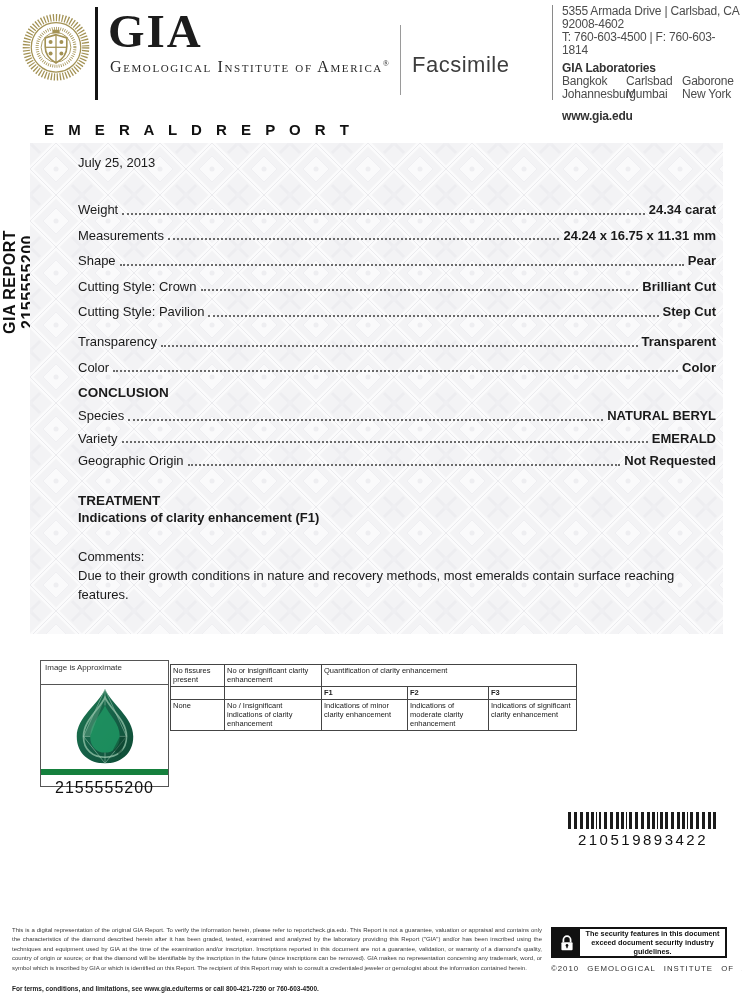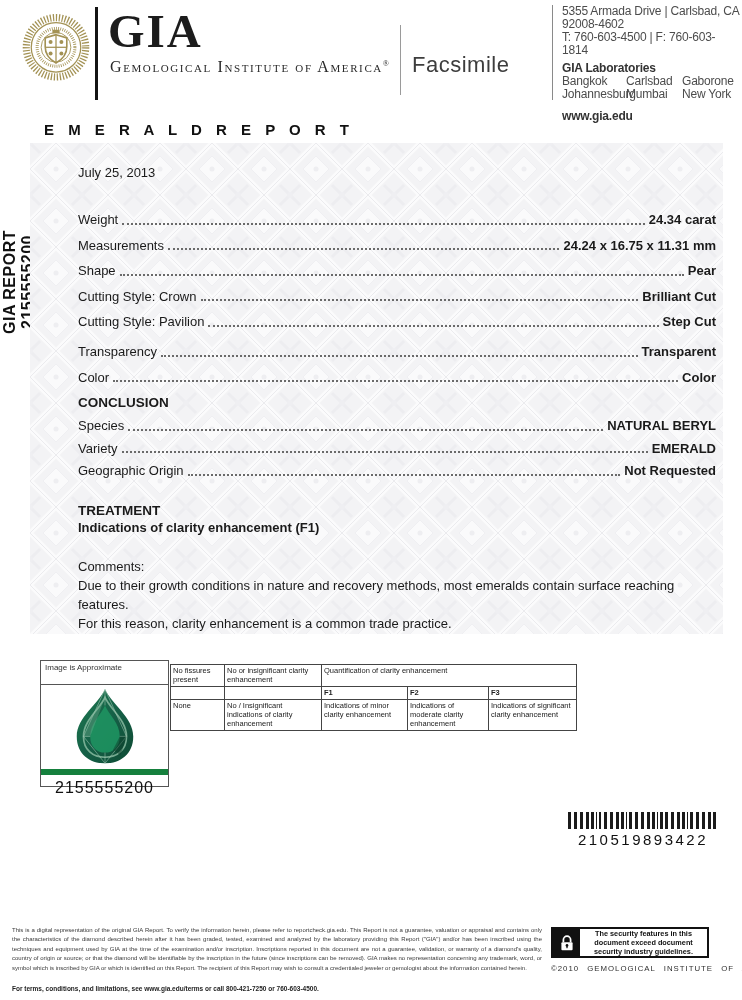--- a/index.html
+++ b/index.html
@@ -50,21 +50,21 @@
     text-align:center;
   }
 
   
   .panel {
     position:absolute; left:30px; top:143px; width:693px; height:491px;
     background:#f3f3f5;
   }
   .panel-pattern { position:absolute; left:0; top:0; }
   .panel-content { position:relative; padding:12px 7px 0 48px; font-size:13px; }
-  .date-line { margin-top:10px; }
+  .date-line { }
   .spec-rows { margin-top:32px; }
   .row { display:flex; line-height:16px; margin-bottom:9.5px; }
   .row .label { white-space:nowrap; }
   .row .dots {
     flex:1; align-self:flex-end; margin:0 4px 3.5px 4px;
     border-bottom:2px dotted #6a6a6a; height:0;
   }
   .row .value { white-space:nowrap; font-weight:700; }
   .gap-top { margin-top:14px; }
   .section-head { font-weight:700; font-size:13.5px; margin-bottom:8px; }
@@ -118,21 +118,21 @@
   
   .legal {
     position:absolute; left:12px; top:926px; width:530px;
     font-size:6px; line-height:9.4px; color:#3a3a3a; text-align:justify;
   }
   .terms {
     position:absolute; left:12px; top:985px; width:530px;
     font-size:6.5px; font-weight:700; color:#222;
   }
   .security-box {
-    position:absolute; left:551px; top:927px; width:158px; height:31px;
+    position:absolute; left:551px; top:927px; width:176px; height:31px;
     border:2px solid #111; display:flex; align-items:stretch; background:#fff;
   }
   .lock-square {
     width:27px; background:#111; display:flex; align-items:center; justify-content:center;
   }
   .security-text {
     flex:1; display:flex; align-items:center; justify-content:center;
     font-size:7.3px; font-weight:700; line-height:9px; text-align:center;
     padding:0 4px; color:#111;
   }
@@ -264,21 +264,20 @@
     </div>
 
     <div class="treatment">
       <div class="section-head" style="margin-bottom:2px;">TREATMENT</div>
       <div class="treatment-line">Indications of clarity enhancement (F1)</div>
     </div>
 
     <div class="comments">
       <div>Comments:</div>
       <div>Due to their growth conditions in nature and recovery methods, most emeralds contain surface reaching features.</div>
-      <div>For this reason, clarity enhancement is a common trade practice.</div>
     </div>
   </div>
 </div>
 
 <div class="image-box">
   <div class="image-caption">Image is Approximate</div>
   <div class="gem-area">
     <svg width="68" height="78" viewBox="0 0 100 116">
       <defs>
         <linearGradient id="gemg" x1="0" y1="0" x2="1" y2="1">

